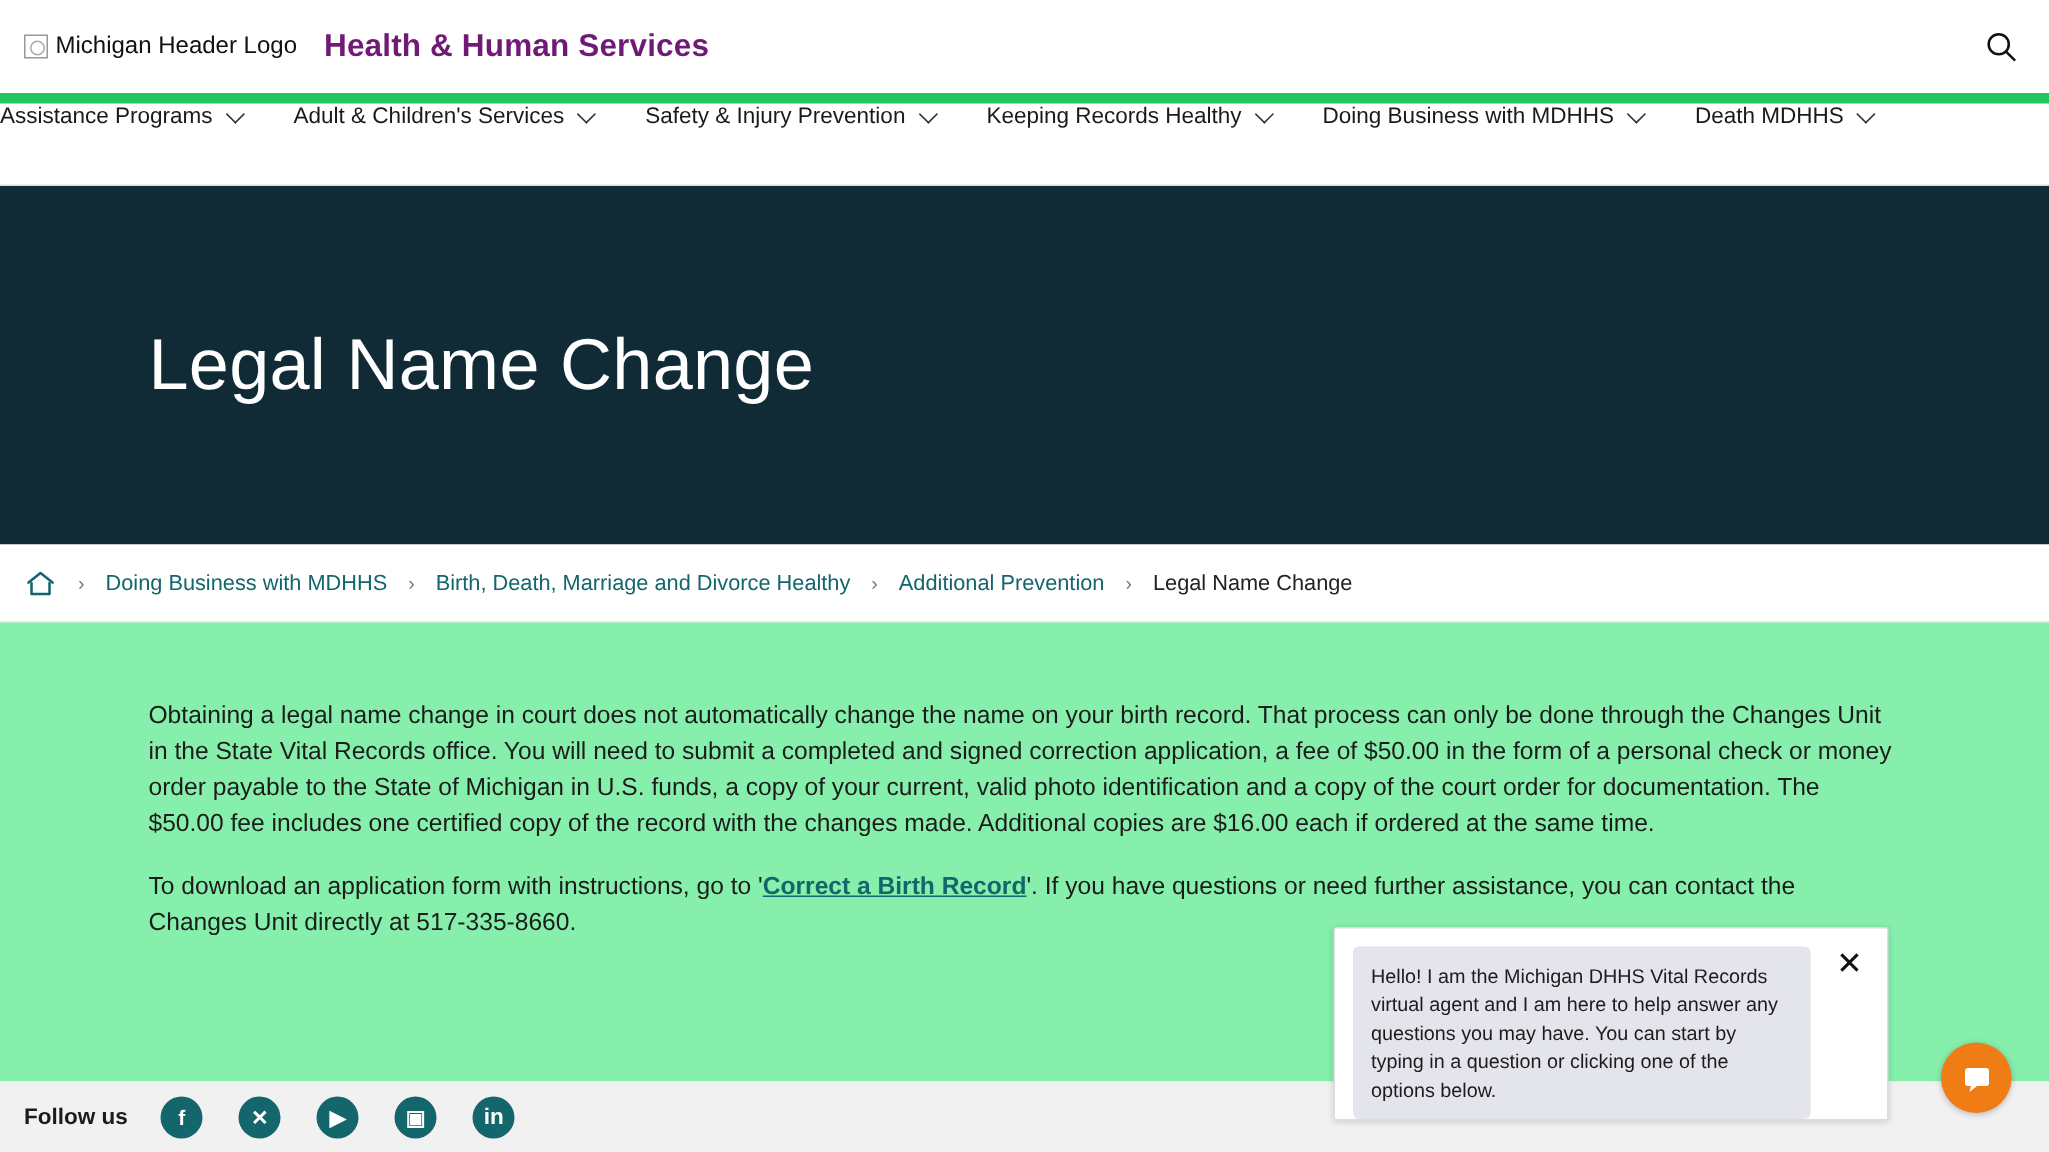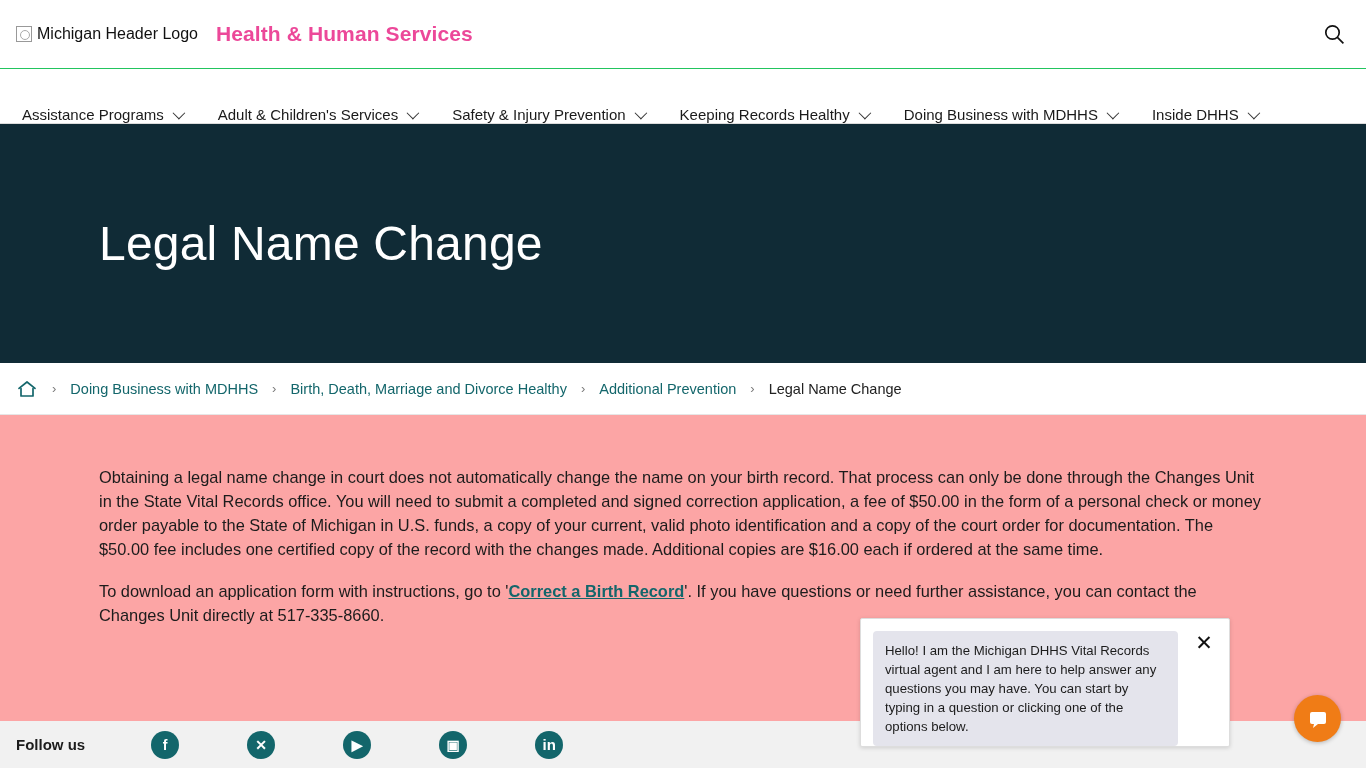--- a/index.html
+++ b/index.html
@@ -11,21 +11,21 @@
     font-family: "Liberation Sans", sans-serif;
   }
 
   
   .header {
     height: 69px;
     display: flex;
     align-items: center;
     padding: 0 16px;
     background: #ffffff;
-    border-bottom: 1px solid #22c55e;
+    border-bottom: 7px solid #22c55e;
     position: relative;
   }
   .logo-broken {
     display: flex;
     align-items: center;
     font-size: 16px;
     color: #111;
   }
   .broken-img-icon {
     width: 16px; height: 16px;
@@ -39,42 +39,42 @@
     content: "";
     position: absolute;
     left: 3px; top: 3px;
     width: 8px; height: 8px;
     border: 1px solid #aaa;
     border-radius: 50%;
   }
   .brand-title {
     font-size: 21px;
     font-weight: bold;
-    color: #ec4899;
+    color: #701a75;
     margin-left: 18px;
     letter-spacing: 0.1px;
   }
   .search-btn {
     position: absolute;
     right: 18px;
     top: 50%;
     transform: translateY(-50%);
     width: 28px; height: 28px;
     display: flex; align-items: center; justify-content: center;
     cursor: pointer;
     background: none; border: none;
     padding: 0;
   }
 
   
   .navbar {
     height: 55px;
     display: flex;
-    align-items: flex-end;
-    padding: 0 22px;
+    align-items: flex-start;
+    padding: 0 0;
     background: #ffffff;
     border-bottom: 1px solid #dcdcdc;
     gap: 0;
   }
   .nav-item {
     display: flex;
     align-items: center;
     font-size: 15px;
     color: #1a1a1a;
     padding: 0 14px 0 0;
@@ -138,21 +138,21 @@
     width: 22px; height: 20px;
     display: inline-flex;
     align-items: center;
     justify-content: center;
     cursor: pointer;
   }
 
   
   .content {
     padding: 50px 99px 0 99px;
-    background: #fca5a5;
+    background: #86efac;
     height: 306px;
   }
   .content p {
     margin: 0 0 18px 0;
     font-size: 16.4px;
     line-height: 24px;
     color: #1c1c1c;
     max-width: 1165px;
   }
   .content a {
@@ -164,21 +164,20 @@
   
   .footer {
     position: absolute;
     left: 0; bottom: 0;
     width: 1366px;
     height: 47px;
     background: #f1f1f1;
     display: flex;
     align-items: center;
     padding: 0 16px;
-    gap: 44px;
   }
   .follow-label {
     font-size: 15px;
     font-weight: bold;
     color: #1c1c1c;
     margin-right: 22px;
   }
   .social {
     width: 28px; height: 28px;
     border-radius: 50%;
@@ -189,21 +188,21 @@
     justify-content: center;
     margin-right: 24px;
     cursor: pointer;
     font-size: 14px;
     font-weight: bold;
   }
 
   
   .chat-popup {
     position: absolute;
-    left: 860px;
+    left: 889px;
     top: 618px;
     width: 370px;
     height: 129px;
     background: #ffffff;
     border: 1px solid #dddddd;
     box-shadow: 0 1px 4px rgba(0,0,0,0.15);
     border-radius: 2px;
   }
   .chat-bubble {
     position: absolute;
@@ -273,21 +272,21 @@
   </div>
   <div class="nav-item">
     <span class="nav-label">Keeping Records Healthy</span>
     <span class="chev"></span>
   </div>
   <div class="nav-item">
     <span class="nav-label">Doing Business with MDHHS</span>
     <span class="chev"></span>
   </div>
   <div class="nav-item">
-    <span class="nav-label">Inside DHHS</span>
+    <span class="nav-label">Death MDHHS</span>
     <span class="chev"></span>
   </div>
 </nav>
 
 <div class="hero">
   <h1>Legal Name Change</h1>
 </div>
 
 <div class="breadcrumb">
   <span class="home-icon">

